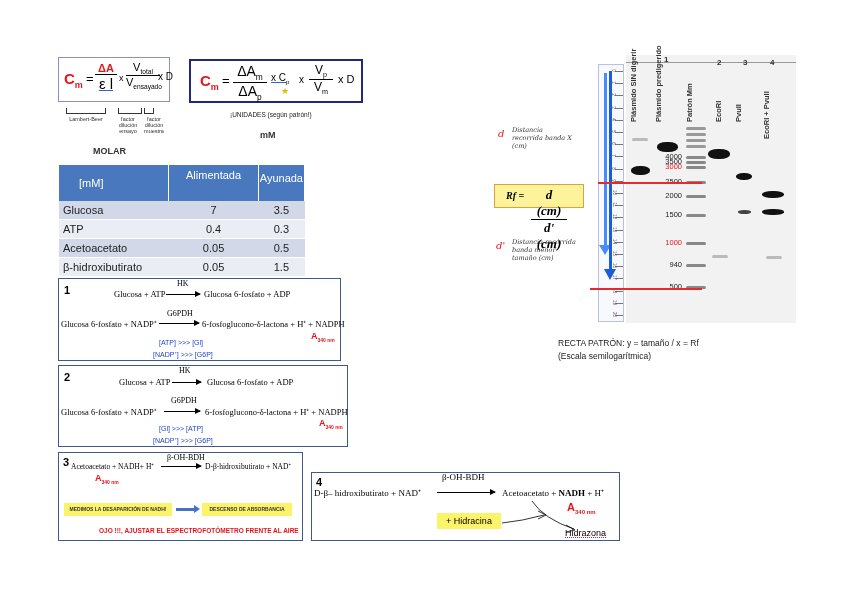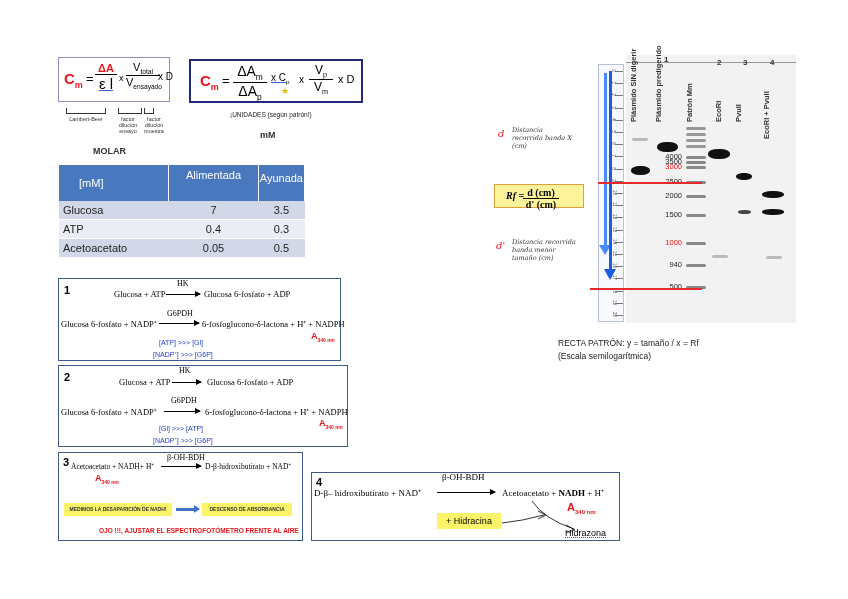--- a/index.html
+++ b/index.html
@@ -106,20 +106,25 @@
     <tr class="even">
       <td>ATP</td>
         <td class="c">0.4</td>
         <td class="c">0.3</td>
     </tr>
     <tr class="odd">
       <td>Acetoacetato</td>
         <td class="c">0.05</td>
         <td class="c">0.5</td>
     </tr>
+    <tr class="even">
+      <td>β-hidroxibutirato</td>
+        <td class="c">0.05</td>
+        <td class="c">1.5</td>
+    </tr>
   </tbody>
 </table>
 
 <div class="rbox" style="left:58px;top:278px;width:283px;height:83px;">
   <span class="rnum" style="left:5px;top:5px;">1</span>
   <span class="enz" style="left:118px;top:0px;">HK</span>
   <span class="rx" style="left:55px;top:10px;">Glucosa + ATP</span>
   <div class="arrow" style="left:107px;top:15px;width:34px;"></div>
   <span class="rx" style="left:145px;top:10px;">Glucosa 6-fosfato + ADP</span>
   <span class="enz" style="left:108px;top:30px;">G6PDH</span>
@@ -175,21 +180,21 @@
     <path d="M254 52 L263 57 L254 59" stroke="#000" stroke-width="0.8" fill="none"></path>
   </svg>
   <span class="abs" style="left:253px;top:55px;font-size:9px;text-decoration:underline dotted #e8141b;">Hidrazona</span>
 </div>
 
 <span class="abs red" style="left:498px;top:128px;font-family:'DejaVu Serif',serif;font-style:italic;font-size:10px;">d</span>
 <span class="abs cursive" style="left:512px;top:126px;width:60px;">Distancia recorrida banda X (cm)</span>
 
 <div class="rfbox">
   <span class="abs serif" style="left:11px;top:5px;font-size:10px;font-weight:bold;font-style:italic;">Rf =</span>
-  <div class="frac serif" style="left:28px;top:2px;width:36px;font-size:10px;font-weight:bold;">
+  <div class="frac serif" style="left:36px;top:2px;width:36px;font-size:13px;font-style:italic;font-weight:bold;">
     <span class="num">d (cm)</span>
     <span class="den">d' (cm)</span>
   </div>
 </div>
 
 <span class="abs red" style="left:496px;top:240px;font-family:'DejaVu Serif',serif;font-style:italic;font-size:10px;">d'</span>
 <span class="abs cursive" style="left:512px;top:238px;width:68px;">Distancia recorrida banda menor tamaño (cm)</span>
 
 <div class="gel">
   <div class="abs" style="left:0;top:7px;width:170px;height:1px;background:#999;"></div>

